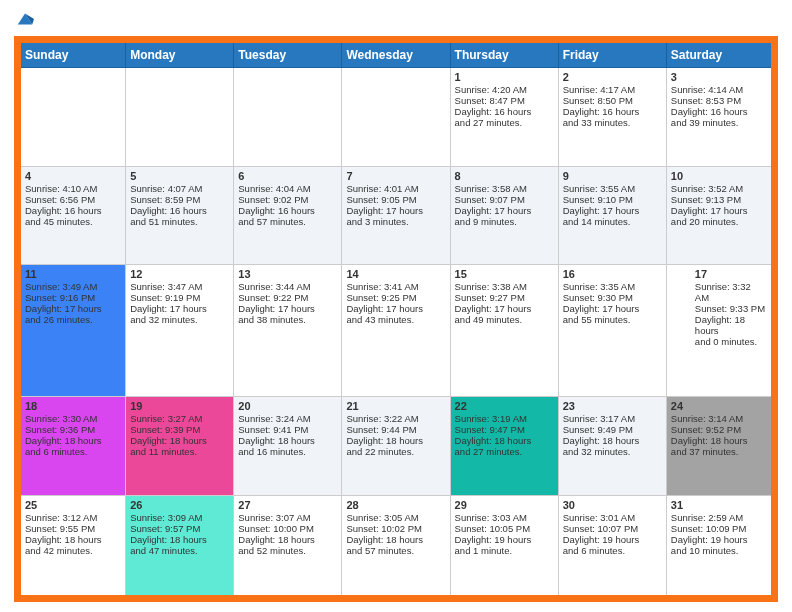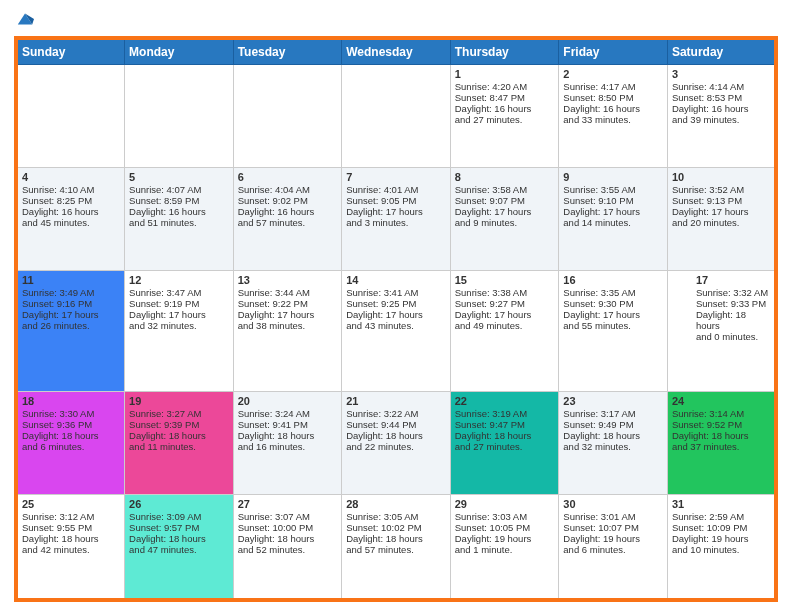--- a/index.html
+++ b/index.html
@@ -42,21 +42,21 @@
       font-weight: bold;
       color: #333;
       line-height: 1.1;
     }
     .title-location {
       font-size: 14px;
       color: #555;
     }
     .calendar {
       flex: 1;
-      border: 4px solid #f97316;
+      border: 7px solid #f97316;
       border-collapse: collapse;
       width: 100%;
       table-layout: fixed;
     }
     .calendar th {
       background: #2878c0;
       color: #fff;
       font-size: 12px;
       font-weight: bold;
       padding: 5px 4px;
@@ -151,21 +151,21 @@
             <div>Sunrise: 4:14 AM</div>
             <div>Sunset: 8:53 PM</div>
             <div>Daylight: 16 hours</div>
             <div>and 39 minutes.</div>
           </td>
         </tr>
         <tr class="row-even">
           <td style="background: rgb(240, 244, 248);">
             <span class="day-num">4</span>
             <div>Sunrise: 4:10 AM</div>
-            <div>Sunset: 8:25 PM</div>
+            <div>Sunset: 6:56 PM</div>
             <div>Daylight: 16 hours</div>
             <div>and 45 minutes.</div>
           </td>
           <td style="background: rgb(240, 244, 248);">
             <span class="day-num">5</span>
             <div>Sunrise: 4:07 AM</div>
             <div>Sunset: 8:59 PM</div>
             <div>Daylight: 16 hours</div>
             <div>and 51 minutes.</div>
           </td>
@@ -292,21 +292,21 @@
             <div>Daylight: 18 hours</div>
             <div>and 27 minutes.</div>
           </td>
           <td style="background: rgb(240, 244, 248); margin-top: 47px;">
             <span class="day-num">23</span>
             <div>Sunrise: 3:17 AM</div>
             <div>Sunset: 9:49 PM</div>
             <div>Daylight: 18 hours</div>
             <div>and 32 minutes.</div>
           </td>
-          <td style="background: #22c55e;">
+          <td style="background: #a3a3a3;">
             <span class="day-num">24</span>
             <div>Sunrise: 3:14 AM</div>
             <div>Sunset: 9:52 PM</div>
             <div>Daylight: 18 hours</div>
             <div>and 37 minutes.</div>
           </td>
         </tr>
         <tr class="row-odd">
           <td style="background: rgb(255, 255, 255);">
             <span class="day-num">25</span>

